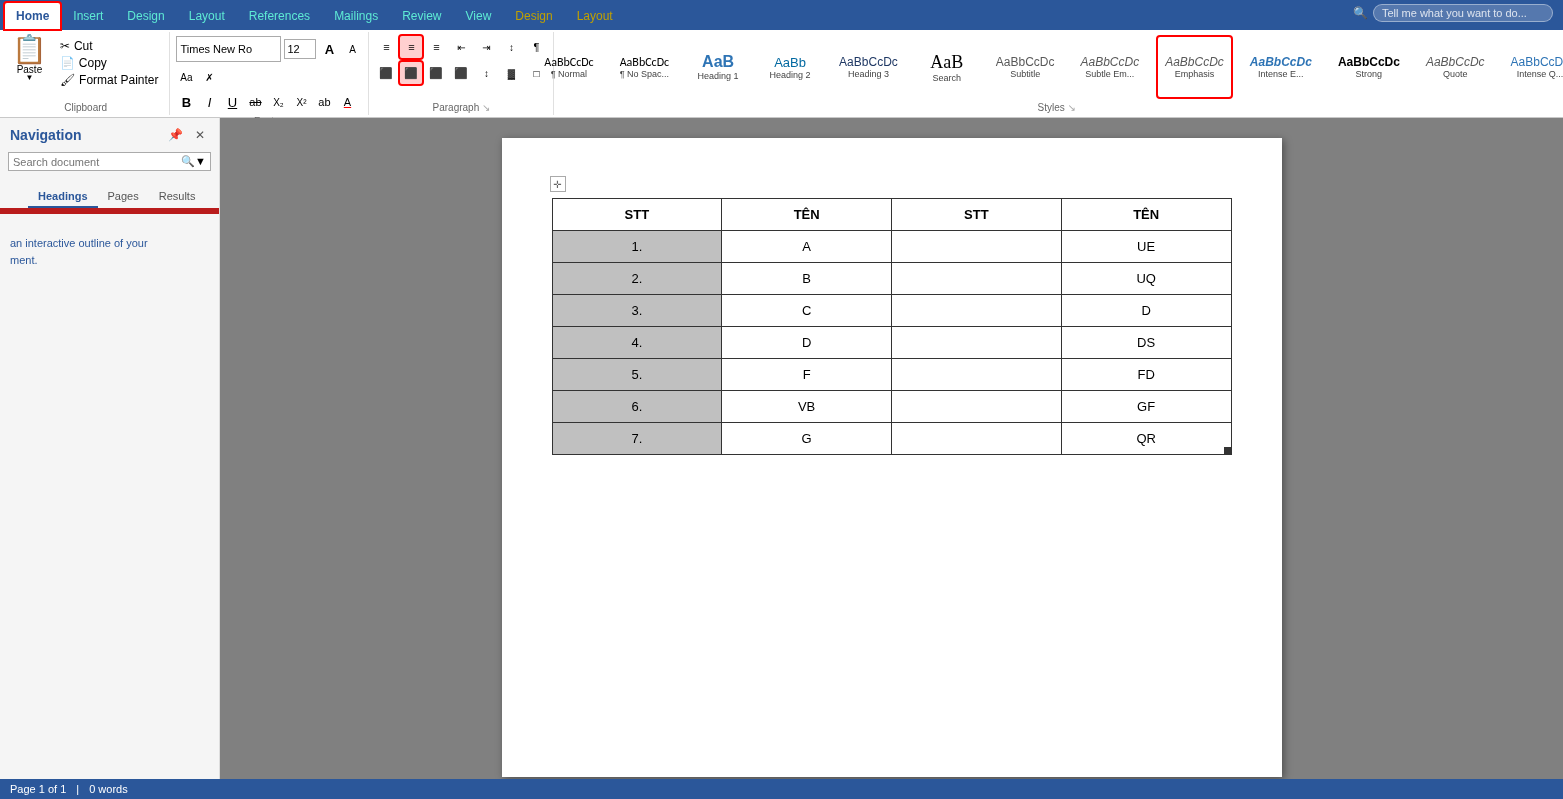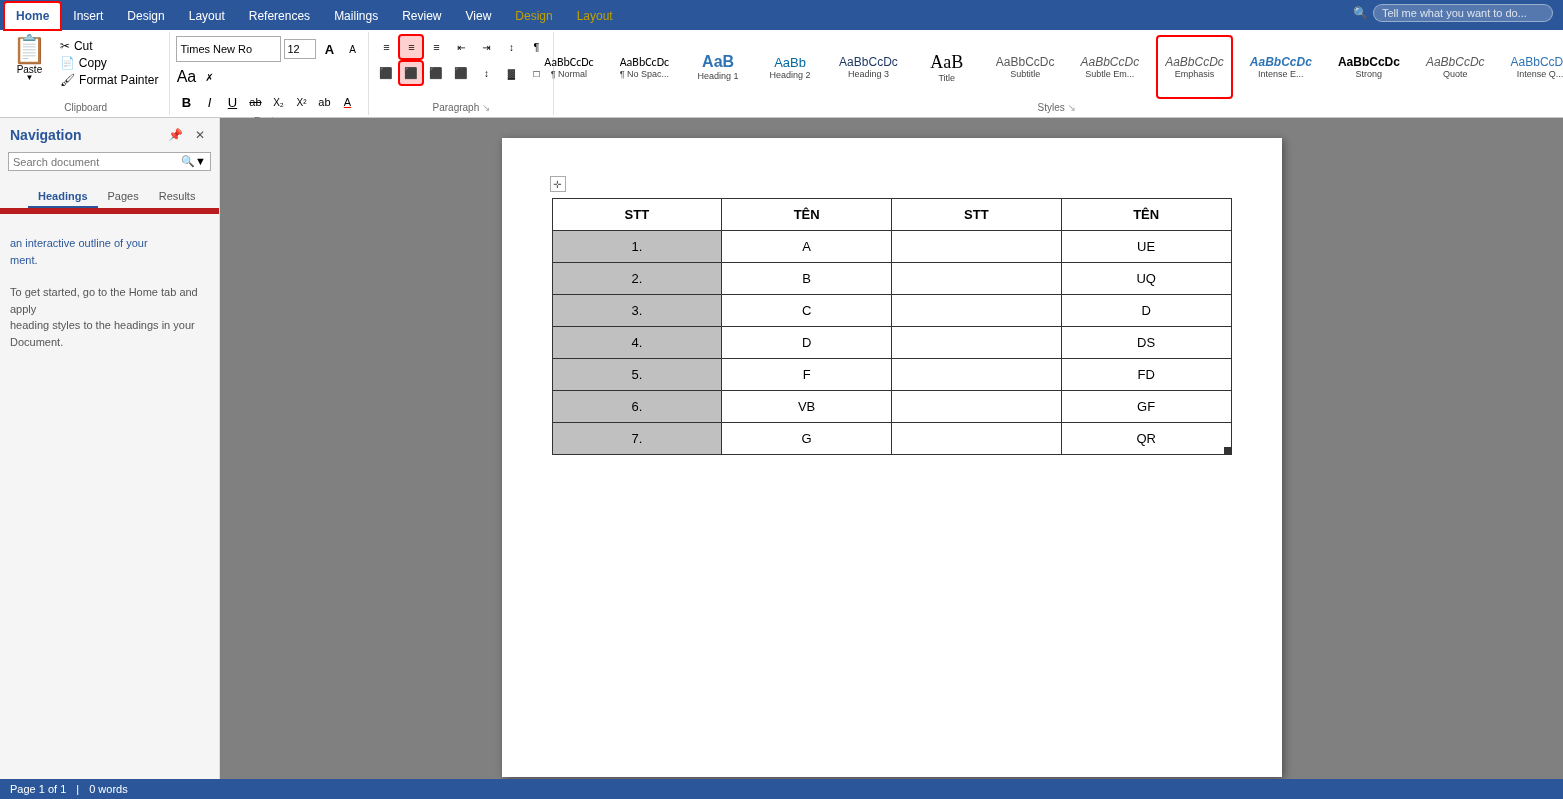--- a/index.html
+++ b/index.html
@@ -1,19 +1,19 @@
 <!DOCTYPE html>
 <html><head>
   <meta charset="utf-8">
   <style>
     * { box-sizing: border-box; margin: 0; padding: 0; }
     body { font-family: 'Segoe UI', Arial, sans-serif; font-size: 12px; background: #f0f0f0; overflow: hidden; }
 
     .ribbon-tab {
-      color: #ffffff;
+      color: #5eead4;
       padding: 5px 12px;
       font-size: 12px;
       cursor: pointer;
       height: 28px;
       display: flex;
       align-items: center;
       border-radius: 3px 3px 0 0;
     }
 
     .ribbon-tab.active {
@@ -95,21 +95,21 @@
     .font-size-select {
       font-size: 11px;
       border: 1px solid #ababab;
       padding: 1px 2px;
       width: 35px;
       height: 20px;
       outline: none;
     }
 
     .font-btn {
-      font-size: 16px;
+      font-size: 10px;
       border: none;
       background: transparent;
       cursor: pointer;
       padding: 1px 3px;
       border-radius: 2px;
       width: 20px;
       height: 20px;
       display: flex;
       align-items: center;
       justify-content: center;
@@ -514,21 +514,21 @@
       <div class="style-item">
         <span style="font-size:13px; color:#0369a1;">AaBb</span>
         <span style="font-size:9px; color:#444;">Heading 2</span>
       </div>
       <div class="style-item">
         <span style="font-size:12px; color:#1f3864;">AaBbCcDc</span>
         <span style="font-size:9px; color:#444;">Heading 3</span>
       </div>
       <div class="style-item">
         <span style="font-size:18px; font-family:Georgia;">AaB</span>
-        <span style="font-size:9px; color:#444;">Title</span>
+        <span style="font-size:9px; color:#444;">Search</span>
       </div>
       <div class="style-item">
         <span style="font-size:12px; color:#595959;">AaBbCcDc</span>
         <span style="font-size:9px; color:#444;">Subtitle</span>
       </div>
       <div class="style-item">
         <span style="font-size:12px; color:#595959; font-style:italic;">AaBbCcDc</span>
         <span style="font-size:9px; color:#444;">Subtle Em...</span>
       </div>
       <div class="style-item emphasis-highlight">
@@ -582,21 +582,20 @@
       <div class="nav-tab">
         <span>Pages</span>
       </div>
       <div class="nav-tab">
         <span>Results</span>
       </div>
     </div>
 
     <div class="nav-body">
       <p style="color:#2b579a; font-size:11px; margin-bottom:16px;">an interactive outline of your<br>ment.</p>
-      <p style="font-size:11px;">To get started, go to the Home tab and apply<br>heading styles to the headings in your<br>Document.</p>
     </div>
   </div>
 
   <div class="doc-area">
     <div class="doc-page">
 
       <div class="table-handle">✛</div>
 
       <div class="table-wrapper" style="position:relative; margin-top:14px;text-align:center;">
         <table class="doc-table">

